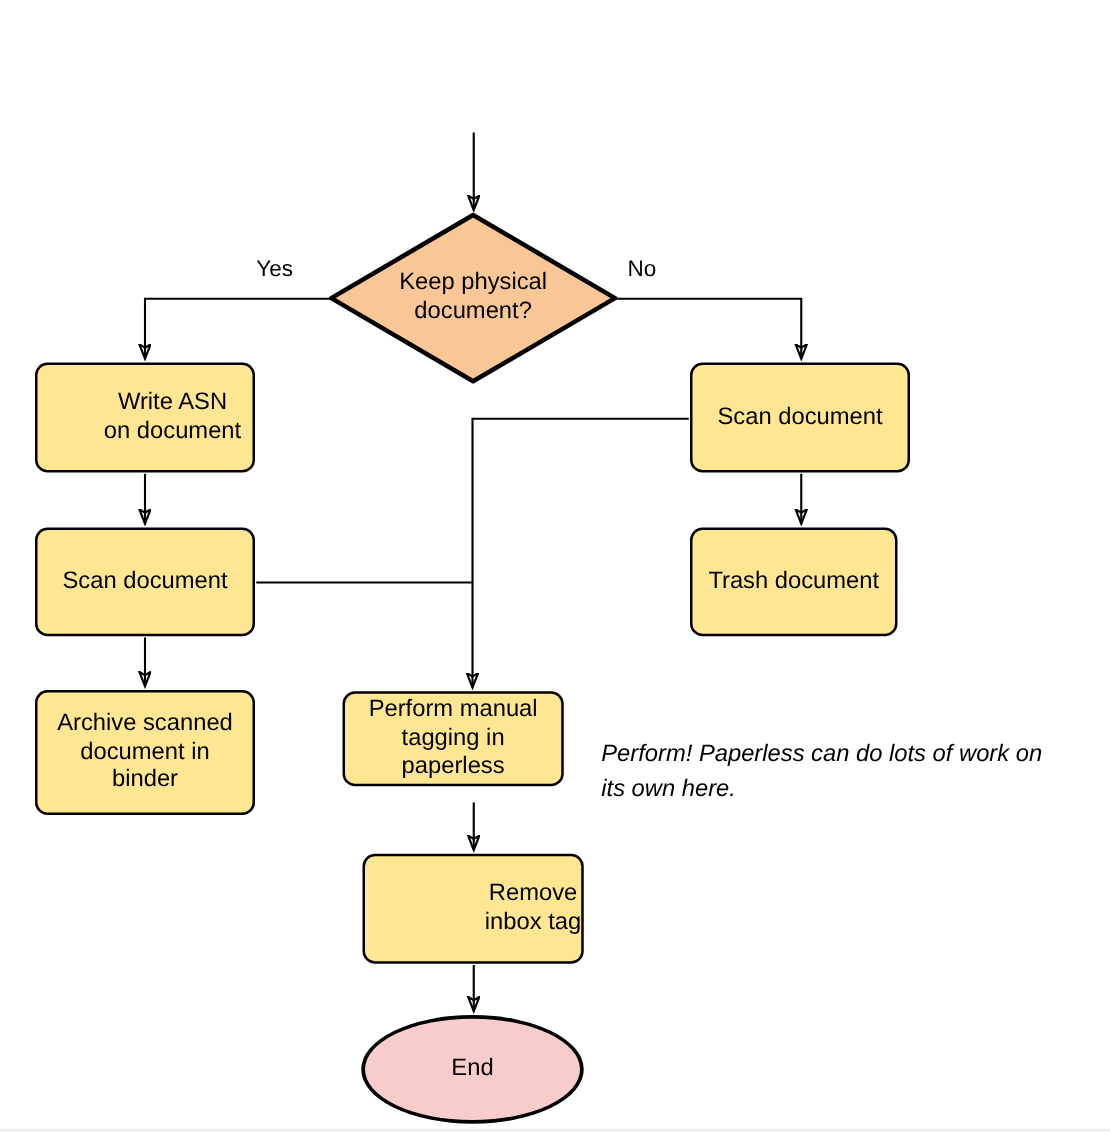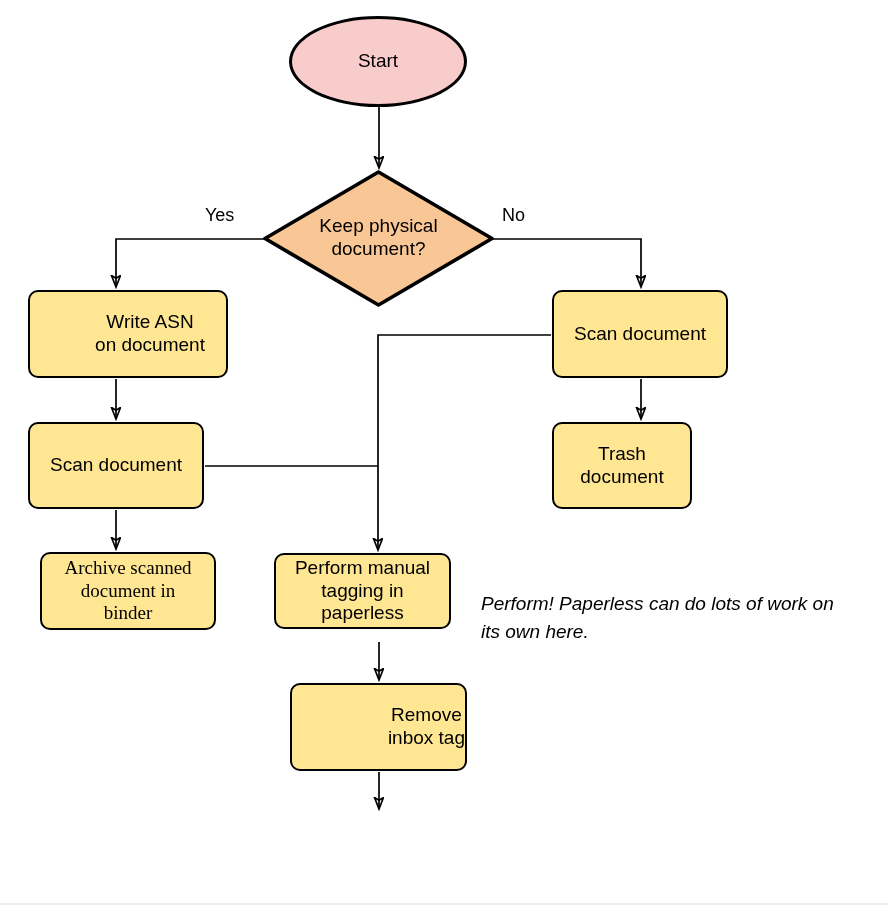--- a/index.html
+++ b/index.html
@@ -85,25 +85,25 @@
     left: 0;
     top: 903px;
     width: 888px;
     height: 2px;
     background: var(--divider);
   }
 
   
   #node-start      { left: 289px; top: 16px;  width: 178px; height: 91px; }
   #node-decision   { left: 276px; top: 208px; width: 205px; height: 60px; }
-  #node-write-asn  { left: 28px;  top: 290px; width: 200px; height: 88px; padding-left: 44px; }
+  #node-write-asn  { left: 28px;  top: 290px; width: 176px; height: 88px; padding-left: 44px; }
   #node-scan-left  { left: 28px;  top: 422px; width: 176px; height: 87px; }
-  #node-archive    { left: 40px;  top: 552px; width: 176px; height: 78px; font-family: Liberation Serif, serif; }
+  #node-archive    { left: 28px;  top: 552px; width: 176px; height: 100px; }
   #node-scan-right { left: 552px; top: 290px; width: 176px; height: 88px; }
-  #node-trash      { left: 552px; top: 422px; width: 140px; height: 87px; }
+  #node-trash      { left: 552px; top: 422px; width: 166px; height: 87px; }
   #node-tagging    { left: 274px; top: 553px; width: 177px; height: 76px; }
   #node-remove     { left: 290px; top: 683px; width: 177px; height: 88px; justify-content: flex-end; }
   #node-end        { left: 289px; top: 812px; width: 178px; height: 87px; }
   #label-yes       { left: 205px; top: 205px; width: 44px; }
   #label-no        { left: 502px; top: 205px; width: 40px; }
 </style>
 </head>
 <body>
 
 <div class="canvas">
@@ -122,23 +122,20 @@
     <path d="M116 510 L116 549" marker-end="url(#arrow)"></path>
     <path d="M641 379 L641 419" marker-end="url(#arrow)"></path>
     <path d="M551 335 L378 335 L378 550" marker-end="url(#arrow)"></path>
     <path d="M205 466 L378 466"></path>
     <path d="M379 642 L379 680" marker-end="url(#arrow)"></path>
     <path d="M379 772 L379 809" marker-end="url(#arrow)"></path>
 
     <polygon class="decision-shape" points="378.5,172 492,238.5 378.5,305 265,238.5"></polygon>
   </svg>
 
-  <div class="node terminal" id="node-start">
-    <span>Start</span>
-  </div>
 
   <div class="node decision-label" id="node-decision">
     <span>Keep physical
 document?</span>
   </div>
 
   <div class="edge-label" id="label-yes">Yes</div>
   <div class="edge-label" id="label-no">No</div>
 
   <div class="node process" id="node-write-asn">
@@ -171,15 +168,18 @@
   </div>
 
   <div class="note">Perform! Paperless can do lots of work on
 its own here.</div>
 
   <div class="node process" id="node-remove">
     <span>Remove
 inbox tag</span>
   </div>
 
+  <div class="node terminal" id="node-end">
+    <span>End</span>
+  </div>
 
   <div class="bottom-divider"></div>
 </div>
 
 </body></html>

